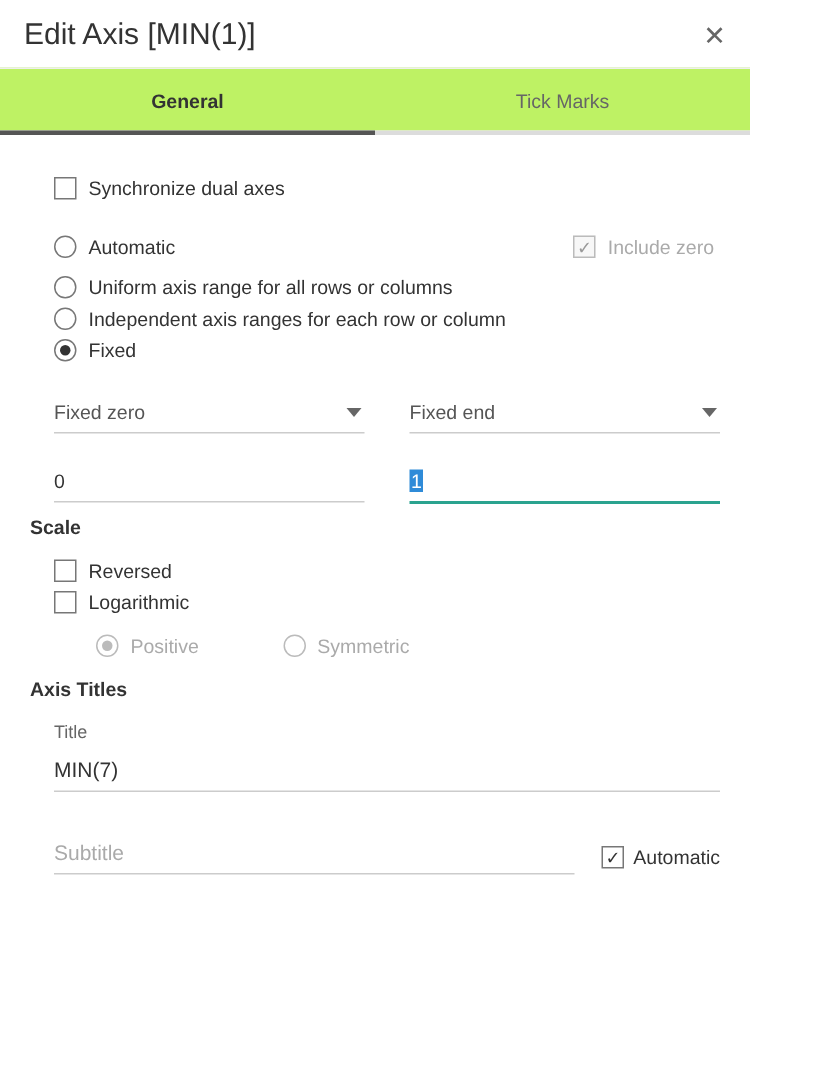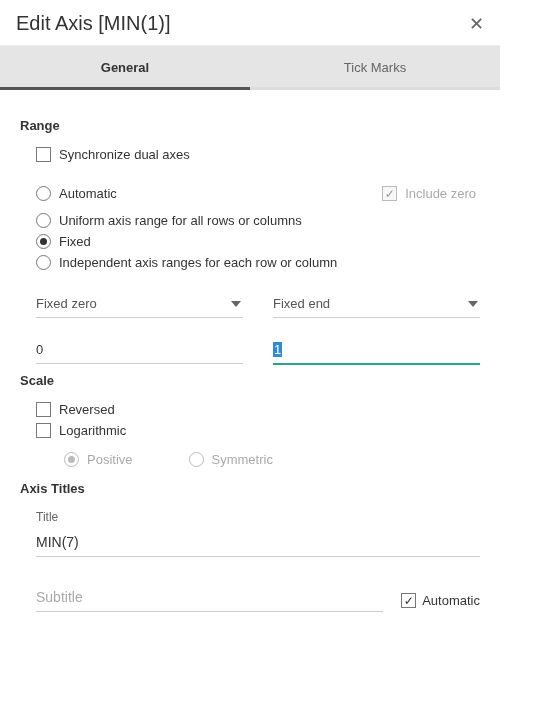--- a/index.html
+++ b/index.html
@@ -31,21 +31,21 @@
   .close-btn {
     font-size: 18px;
     color: #666;
     cursor: pointer;
     line-height: 1;
   }
 
   
   .tabs {
     display: flex;
-    background: #e5e5e5;
+    background: #bef264;
     border-top: 1px solid #eee;
   }
   .tab {
     flex: 1;
     text-align: center;
     padding: 14px 0 12px;
     font-size: 13px;
     color: #666;
     cursor: pointer;
     position: relative;
@@ -248,21 +248,20 @@
     <div class="tab">
       <span>Tick Marks</span>
     </div>
   </div>
   <div class="tab-bar">
       <div class="active-bar"></div>
     </div>
 
   <div class="body">
 
-    <div class="section-title">Range</div>
 
     <div class="indent">
       <div class="checkbox-row">
         <span class="checkbox"></span>
         <span>Synchronize dual axes</span>
       </div>
 
       <div style="height:12px"></div>
 
       <div class="auto-row">
@@ -274,26 +273,26 @@
           <span class="checkbox disabled checked"></span>
           <span>Include zero</span>
         </div>
       </div>
 
       <div class="radio-row">
         <span class="radio"></span>
         <span>Uniform axis range for all rows or columns</span>
       </div>
       <div class="radio-row">
+        <span class="radio"></span>
+        <span>Independent axis ranges for each row or column</span>
+      </div>
+      <div class="radio-row">
         <span class="radio selected"></span>
         <span>Fixed</span>
-      </div>
-      <div class="radio-row">
-        <span class="radio"></span>
-        <span>Independent axis ranges for each row or column</span>
       </div>
 
       <div class="pair">
         <div class="field">
           <div class="dropdown">
             <span>Fixed zero</span>
             <span class="chevron"></span>
           </div>
           <div class="text-input">
             <span>0</span>

